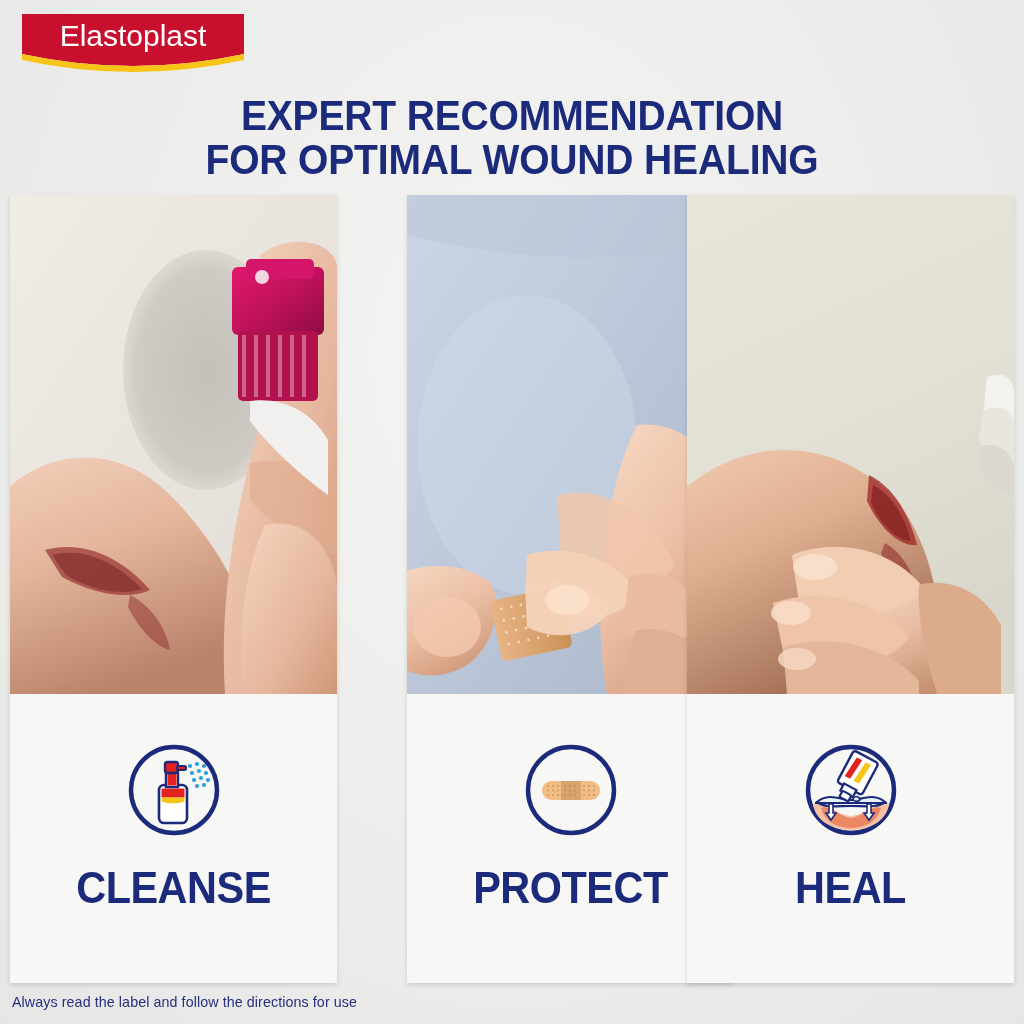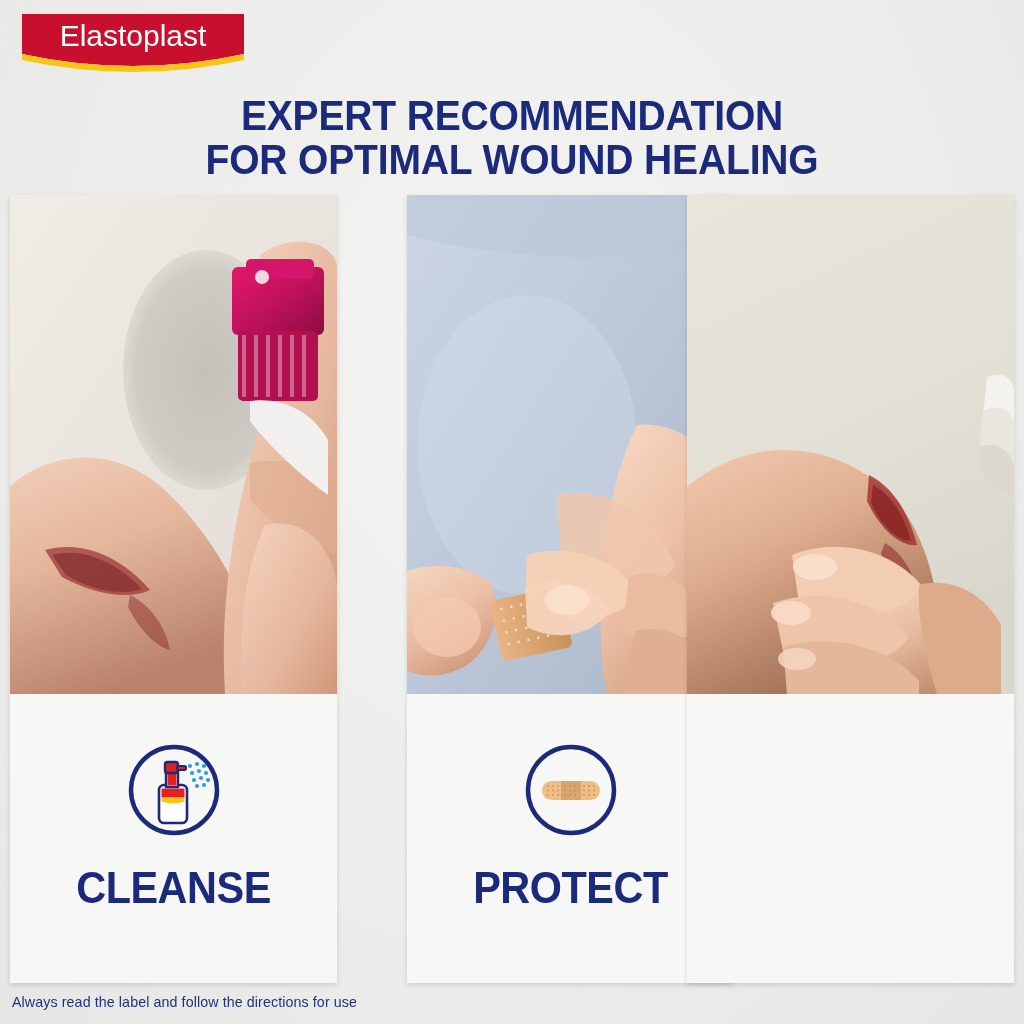--- a/index.html
+++ b/index.html
@@ -369,17 +369,39 @@
           <path d="M86 408 C 132 392, 190 404, 222 442 C 204 470, 146 480, 96 456 Z" fill="#eec5a9"></path>
           <path d="M96 452 C 142 438, 200 450, 232 486 L232 499 L100 499 Z" fill="#e5b79a"></path>
           <ellipse cx="128" cy="372" rx="22" ry="13" fill="#fae0cb" opacity="0.9"></ellipse>
           <ellipse cx="104" cy="418" rx="20" ry="12" fill="#f8dcc6" opacity="0.9"></ellipse>
           <ellipse cx="110" cy="464" rx="19" ry="11" fill="#f5d7c0" opacity="0.85"></ellipse>
           <path d="M232 390 C 262 382, 296 396, 314 430 L314 499 L250 499 C 238 462, 230 420, 232 390 Z" fill="#dcab8c"></path>
         </svg>
       </div>
     </div>
 
+    <div class="caption">
+      <div class="icon-wrap">
+        <svg viewBox="0 0 96 96">
+          <circle cx="48" cy="48" r="43" fill="none" stroke="#1c2a7c" stroke-width="4.5"></circle>
+          <path d="M10 62 C 20 58, 34 74, 48 74 C 62 74, 76 58, 86 62 C 84 78, 68 88, 48 88 C 28 88, 12 78, 10 62 Z" fill="#f6c0a4"></path>
+          <path d="M18 66 C 28 62, 38 76, 48 76 C 58 76, 68 62, 78 66 C 74 80, 62 86, 48 86 C 34 86, 22 80, 18 66 Z" fill="#e8744f" opacity="0.75"></path>
+          <path d="M14 60 C 26 50, 38 58, 48 58 C 58 58, 70 50, 82 60 C 74 66, 62 64, 48 64 C 34 64, 22 66, 14 60 Z" fill="#e8f3fb" stroke="#1c2a7c" stroke-width="2.2"></path>
+          <path d="M12 61 H84" stroke="#1c2a7c" stroke-width="2.2" fill="none"></path>
+          <path d="M26 62 l4 0 l0 9 l3 0 l-5 7 l-5 -7 l3 0 Z" fill="#ffffff" stroke="#1c2a7c" stroke-width="1.6"></path>
+          <path d="M64 62 l4 0 l0 9 l3 0 l-5 7 l-5 -7 l3 0 Z" fill="#ffffff" stroke="#1c2a7c" stroke-width="1.6"></path>
+          <g transform="rotate(28 52 36)">
+            <rect x="38" y="12" width="28" height="36" rx="3" fill="#ffffff" stroke="#1c2a7c" stroke-width="2.4"></rect>
+            <path d="M44 17 l6 0 l-2 22 l-6 0 Z" fill="#e3221f"></path>
+            <path d="M54 17 l6 0 l-2 22 l-6 0 Z" fill="#f6c517"></path>
+            <rect x="45" y="46" width="14" height="8" fill="#ffffff" stroke="#1c2a7c" stroke-width="2.2"></rect>
+            <rect x="47" y="53" width="10" height="7" rx="1.5" fill="#ffffff" stroke="#1c2a7c" stroke-width="2.2"></rect>
+          </g>
+          <path d="M50 57 C 52 53, 56 54, 57 58 C 54 60, 51 60, 50 57 Z" fill="#e8f3fb" stroke="#1c2a7c" stroke-width="1.6"></path>
+        </svg>
+      </div>
+      <div class="step-label">HEAL</div>
+    </div>
   </div>
 
   <div id="disclaimer">Always read the label and follow the directions for use</div>
 
 </div>
 
 </body></html>

